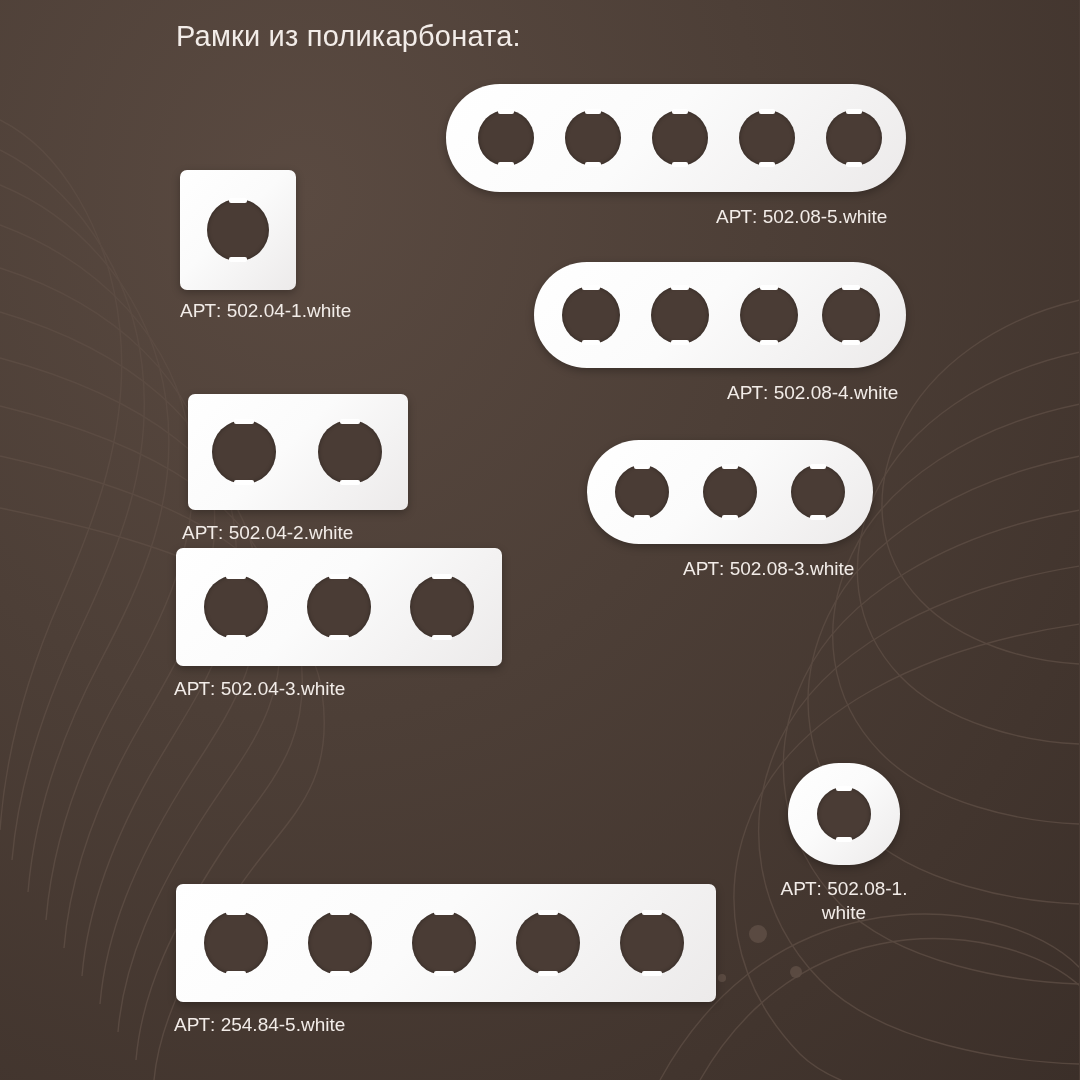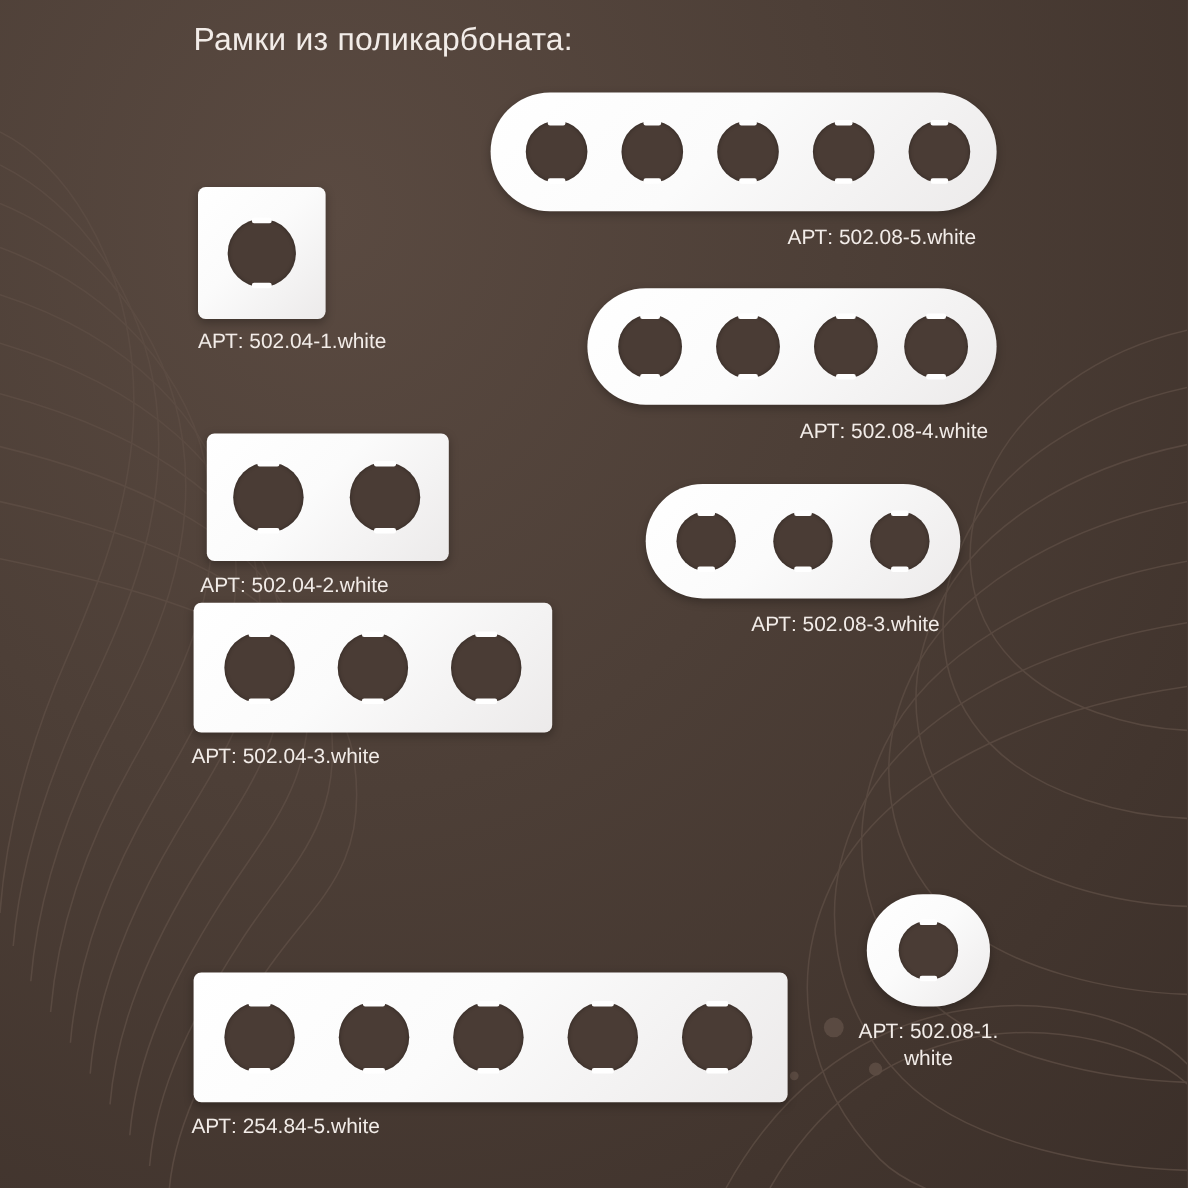--- a/index.html
+++ b/index.html
@@ -187,20 +187,20 @@
   <div class="item" style="left:587px; top:440px;">
     <div class="frame pill" style="width:286px; height:104px;">
       <div class="hole" style="width:54px; height:54px; left:28px; top:25px;"></div>
       <div class="hole" style="width:54px; height:54px; left:116px; top:25px;"></div>
       <div class="hole" style="width:54px; height:54px; left:204px; top:25px;"></div>
     </div>
     <div class="caption" style="left:96px; top:118px;">АРТ: 502.08-3.white</div>
   </div>
 
 
-  <div class="item" style="left:788px; top:813px;">
+  <div class="item" style="left:788px; top:763px;">
     <div class="frame pill" style="width:112px; height:102px;">
       <div class="hole" style="width:54px; height:54px; left:29px; top:24px;"></div>
     </div>
     <div class="caption center" style="left:-20px; top:114px; width:152px;">АРТ: 502.08-1. white</div>
   </div>
 
 </div>
 
 </body></html>

